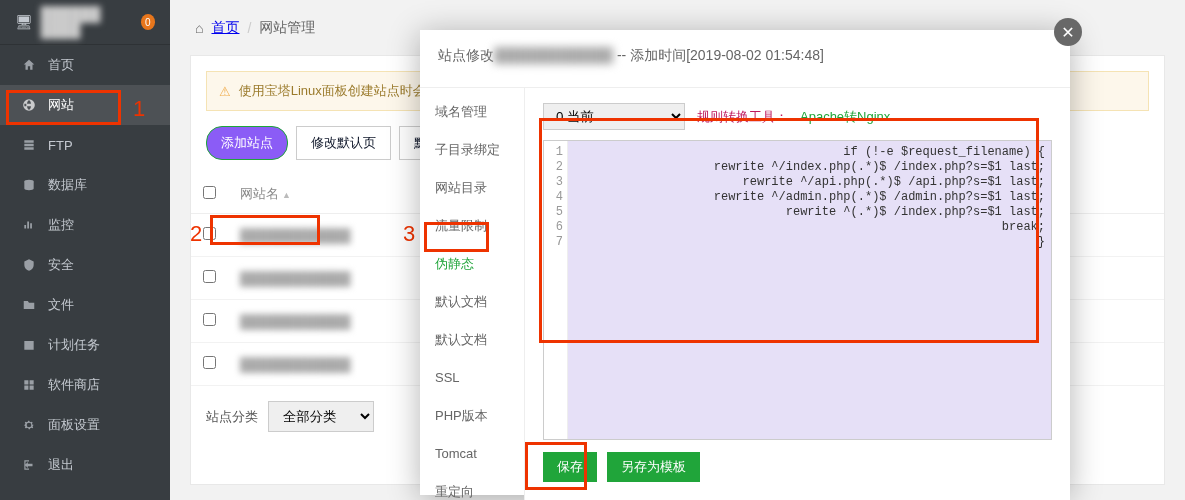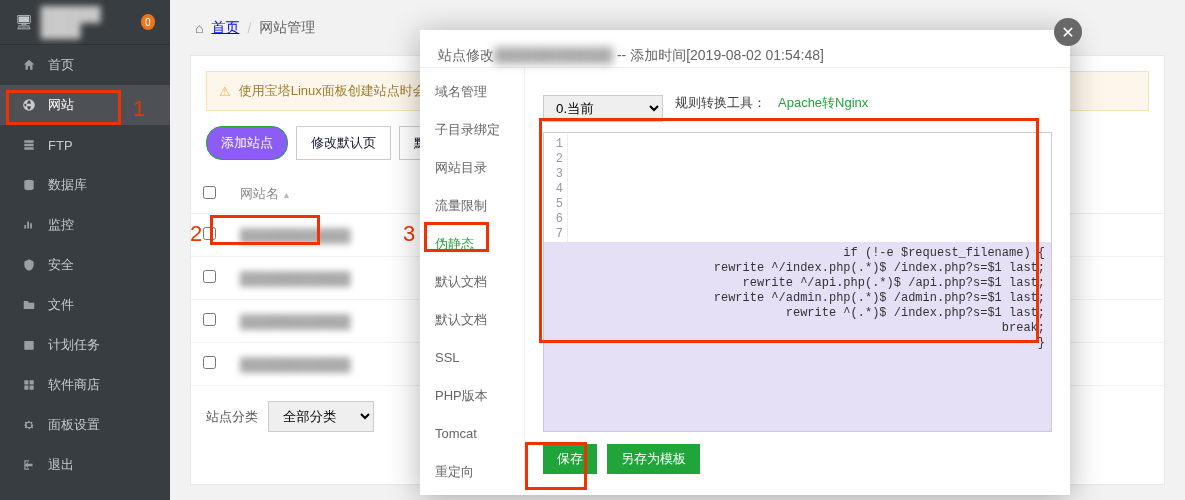--- a/index.html
+++ b/index.html
@@ -33,32 +33,32 @@
 .table td { padding: 12px; border-bottom: 1px solid #f2f2f2; vertical-align: middle; }
 .table .blur-cell { filter: blur(3px); color: #aaa; }
 .status-running { color: #20a53a; }
 .footer-filter { padding: 15px; display: flex; align-items: center; gap: 10px; }
 .footer-filter select { padding: 6px 20px 6px 10px; border: 1px solid #ccc; }
 
 
 .overlay { position: absolute; inset: 0; z-index: 10; }
 .modal { position: absolute; left: 420px; top: 30px; width: 650px; height: 465px; background: #fff; box-shadow: 0 4px 30px rgba(0,0,0,0.3); }
 .modal-close { position: absolute; right: -12px; top: -12px; width: 28px; height: 28px; border-radius: 50%; background: #686868; color: #fff; display: flex; align-items: center; justify-content: center; font-size: 16px; cursor: pointer; }
-.modal-header { height: 38px; line-height: 50px; padding: 0 18px; border-bottom: 1px solid #eee; font-size: 14px; color: #666; }
+.modal-header { height: 58px; line-height: 50px; padding: 0 18px; border-bottom: 1px solid #eee; font-size: 14px; color: #666; }
 .modal-header .blur2 { filter: blur(4px); color: #aaa; }
 .modal-body { display: flex; height: 415px; }
 .modal-sidebar { width: 105px; border-right: 1px solid #eee; padding-top: 5px; }
 .modal-sidebar-item { height: 38px; line-height: 38px; padding: 0 15px; cursor: pointer; color: #666; }
 .modal-sidebar-item.active { color: #20a53a; }
 .modal-main { flex: 1; padding: 15px 18px; background:#fff; }
 .modal-controls { display: flex; align-items: center; gap: 12px; margin-bottom: 10px; }
-.modal-controls select { border: 1px solid #ccc; padding: 4px 8px; width: 120px; margin-top: 12px; }
-.rule-label { color: #404040; }
+.modal-controls select { border: 1px solid #ccc; padding: 4px 8px; width: 142px; }
+.rule-label { color: #be185d; }
 .rule-link { color: #20a53a; text-decoration: none; }
-.code-editor { border: 1px solid #ccc; height: 300px; display: flex; font-family: "Courier New", monospace; font-size: 12px; position: relative; flex-direction: column; }
+.code-editor { border: 1px solid #ccc; height: 300px; display: flex; font-family: "Courier New", monospace; font-size: 12px; position: relative; }
 .gutter { width: 24px; background: #fff; border-right: 1px solid #eee; color: #999; text-align: right; padding: 4px 4px 0 0; line-height: 15px; }
 .code-area { flex: 1; padding: 4px 6px; white-space: pre; line-height: 15px; color: #333; background: #e6e0f7; text-align: right; }
 .modal-buttons { display: flex; gap: 10px; margin-top: 12px; }
 .btn-sm { padding: 6px 14px; font-size: 13px; border: none; cursor: pointer; }
 .btn-save { background: #20a53a; color: #fff; }
 .btn-tpl { background: #20a53a; color: #fff; }
 
 
 .red-box { position: absolute; border: 3px solid #e30; pointer-events: none; z-index: 50; }
 </style>

